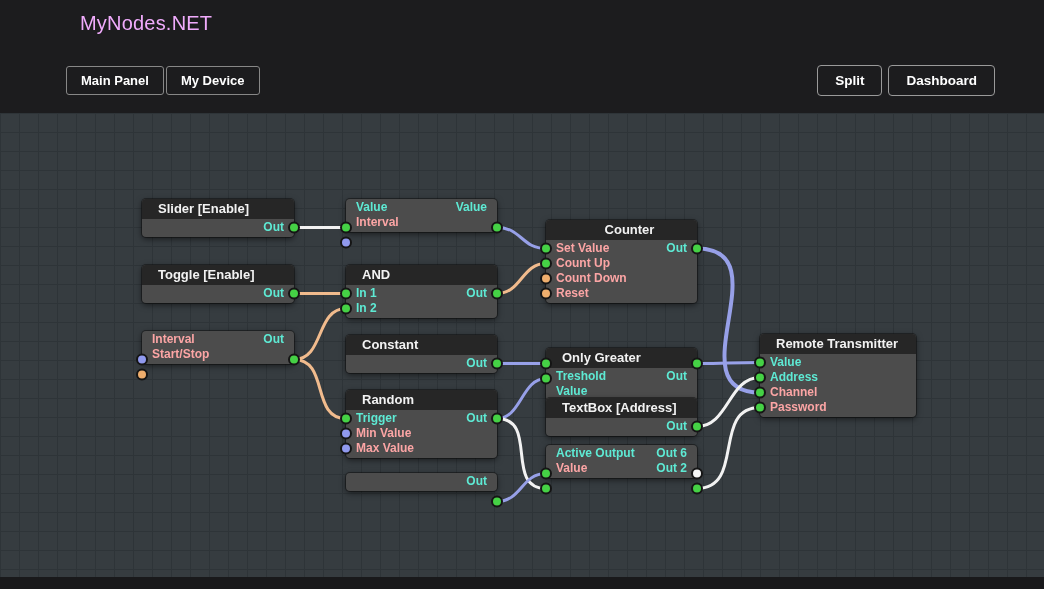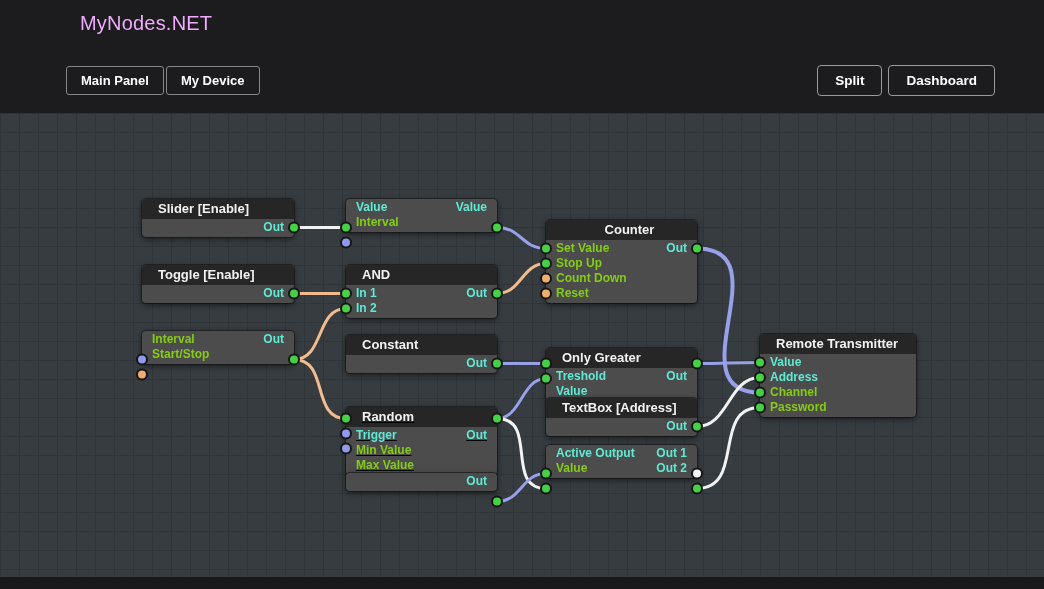--- a/index.html
+++ b/index.html
@@ -35,21 +35,21 @@
     box-shadow:0 2px 6px rgba(0,0,0,.55), 0 0 0 1px rgba(20,20,20,.55);
   }
   .node-title{
     height:20px;line-height:20px;background:#262626;border-radius:4px 4px 0 0;
     color:#f2f2f2;font-size:13px;font-weight:bold;padding-left:16px;cursor:move;
     white-space:nowrap;
   }
   .node-body{padding:1px 0 2px}
   .node-row{display:flex;justify-content:space-between;height:15px;line-height:15px;padding:0 10px}
   .lbl{font-size:12px;font-weight:bold;color:#5eead4;white-space:nowrap}
-  .lbl.dim{color:#84cc16}
+  .lbl.dim{color:#fca5a5}
   svg.wires{position:absolute;top:0;left:0;z-index:2;pointer-events:none}
   svg.wires circle{pointer-events:auto;cursor:crosshair}
 </style>
 </head>
 <body>
 
 <div class="topbar">
   <div class="app-title">MyNodes.NET</div>
   <div class="tabs">
     <button class="tab">Main Panel</button>
@@ -119,21 +119,21 @@
     </div>
     <div class="node" style="left: 346px; top: 222px; width: 151px;">
       <div class="node-title">Constant</div>
       <div class="node-body">
         <div class="node-row">
           <span class="lbl"></span>
           <span class="lbl out">Out</span>
         </div>
       </div>
     </div>
-    <div class="node" style="left: 346px; top: 294px; width: 151px; text-decoration: underline;">
+    <div class="node" style="left: 346px; top: 277px; width: 151px;">
       <div class="node-title">Random</div>
       <div class="node-body">
         <div class="node-row">
           <span class="lbl">Trigger</span>
           <span class="lbl out">Out</span>
         </div>
         <div class="node-row">
           <span class="lbl dim">Min Value</span>
           <span class="lbl out"></span>
         </div>
@@ -152,21 +152,21 @@
       </div>
     </div>
     <div class="node" style="left: 546px; top: 107px; width: 151px; text-align: center;">
       <div class="node-title">Counter</div>
       <div class="node-body">
         <div class="node-row">
           <span class="lbl dim">Set Value</span>
           <span class="lbl out">Out</span>
         </div>
         <div class="node-row">
-          <span class="lbl dim">Stop Up</span>
+          <span class="lbl dim">Count Up</span>
           <span class="lbl out"></span>
         </div>
         <div class="node-row">
           <span class="lbl dim">Count Down</span>
           <span class="lbl out"></span>
         </div>
         <div class="node-row">
           <span class="lbl dim">Reset</span>
           <span class="lbl out"></span>
         </div>
@@ -191,21 +191,21 @@
         <div class="node-row">
           <span class="lbl"></span>
           <span class="lbl out">Out</span>
         </div>
       </div>
     </div>
     <div class="node" style="left: 546px; top: 332px; width: 151px;">
       <div class="node-body">
         <div class="node-row">
           <span class="lbl">Active Output</span>
-          <span class="lbl out">Out 1</span>
+          <span class="lbl out">Out 6</span>
         </div>
         <div class="node-row">
           <span class="lbl dim">Value</span>
           <span class="lbl out">Out 2</span>
         </div>
       </div>
     </div>
     <div class="node" style="left: 760px; top: 221px; width: 156px;">
       <div class="node-title">Remote Transmitter</div>
       <div class="node-body">

